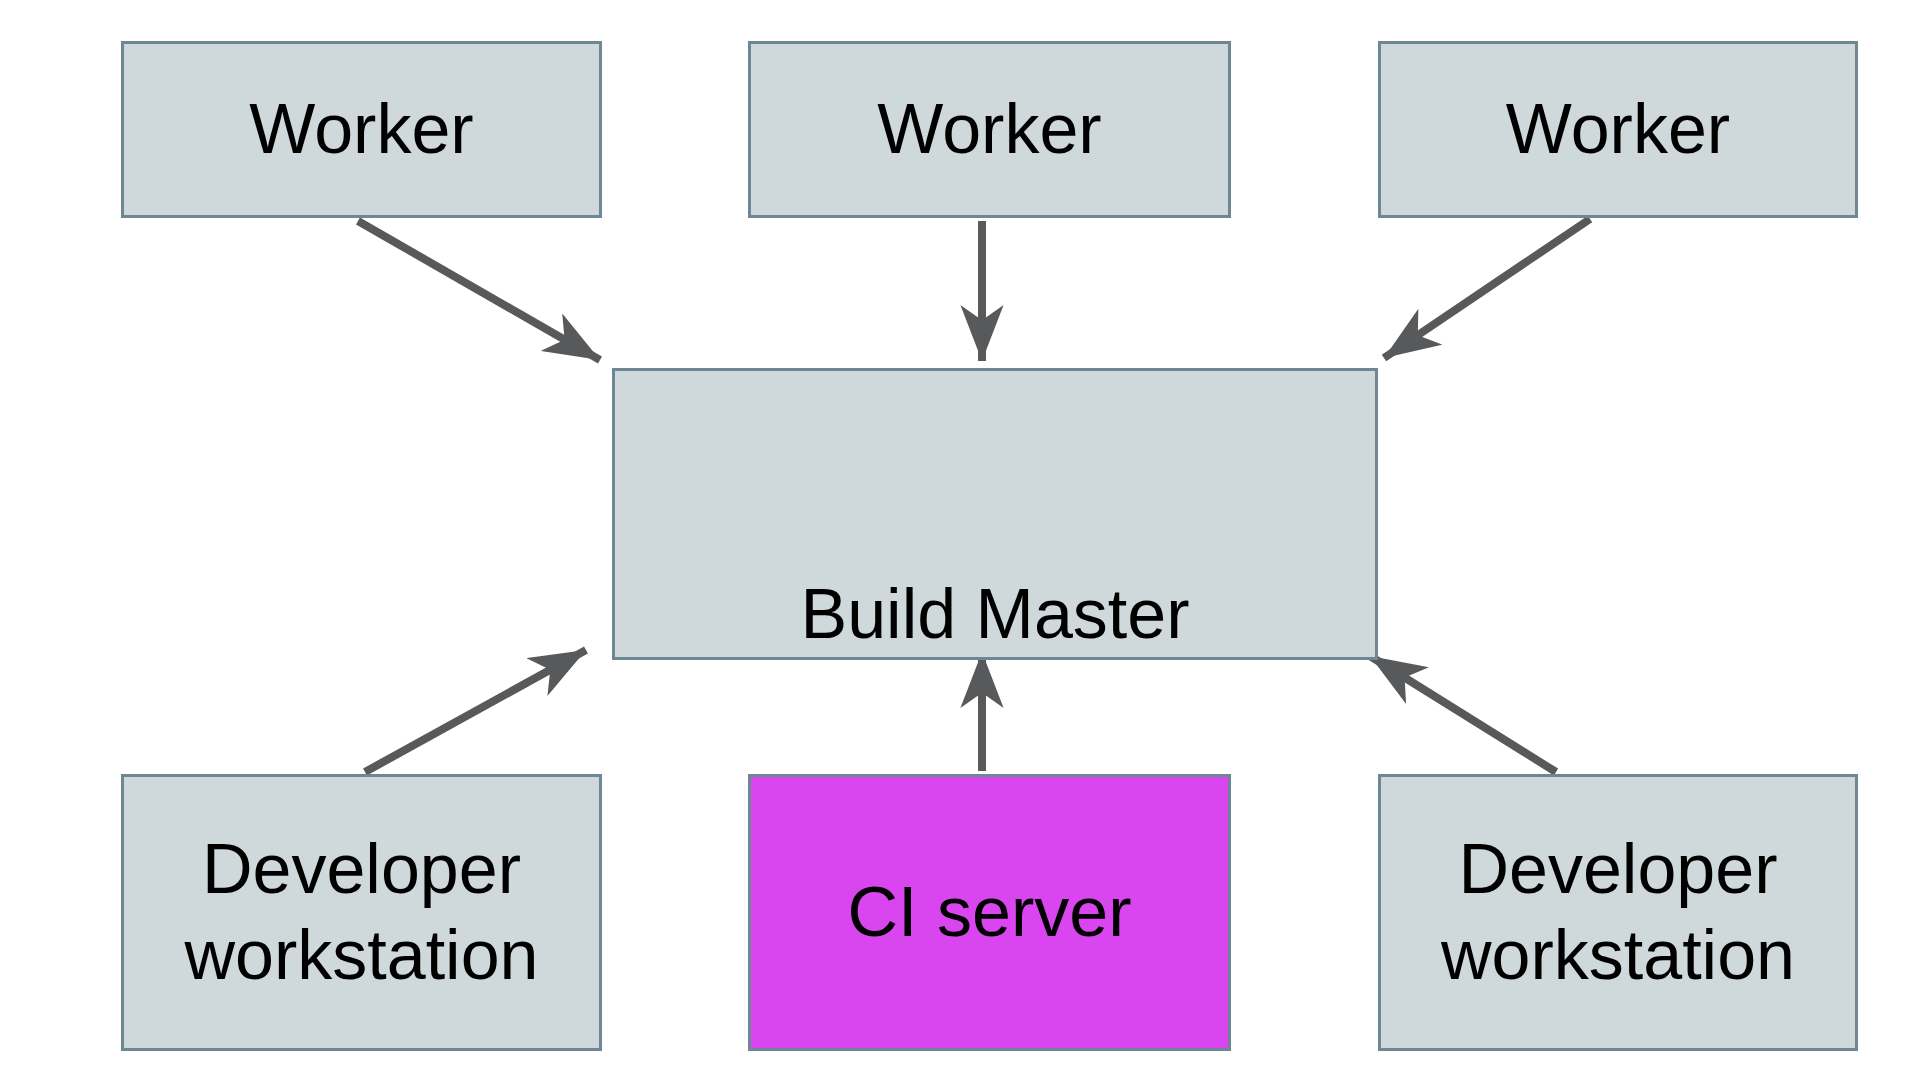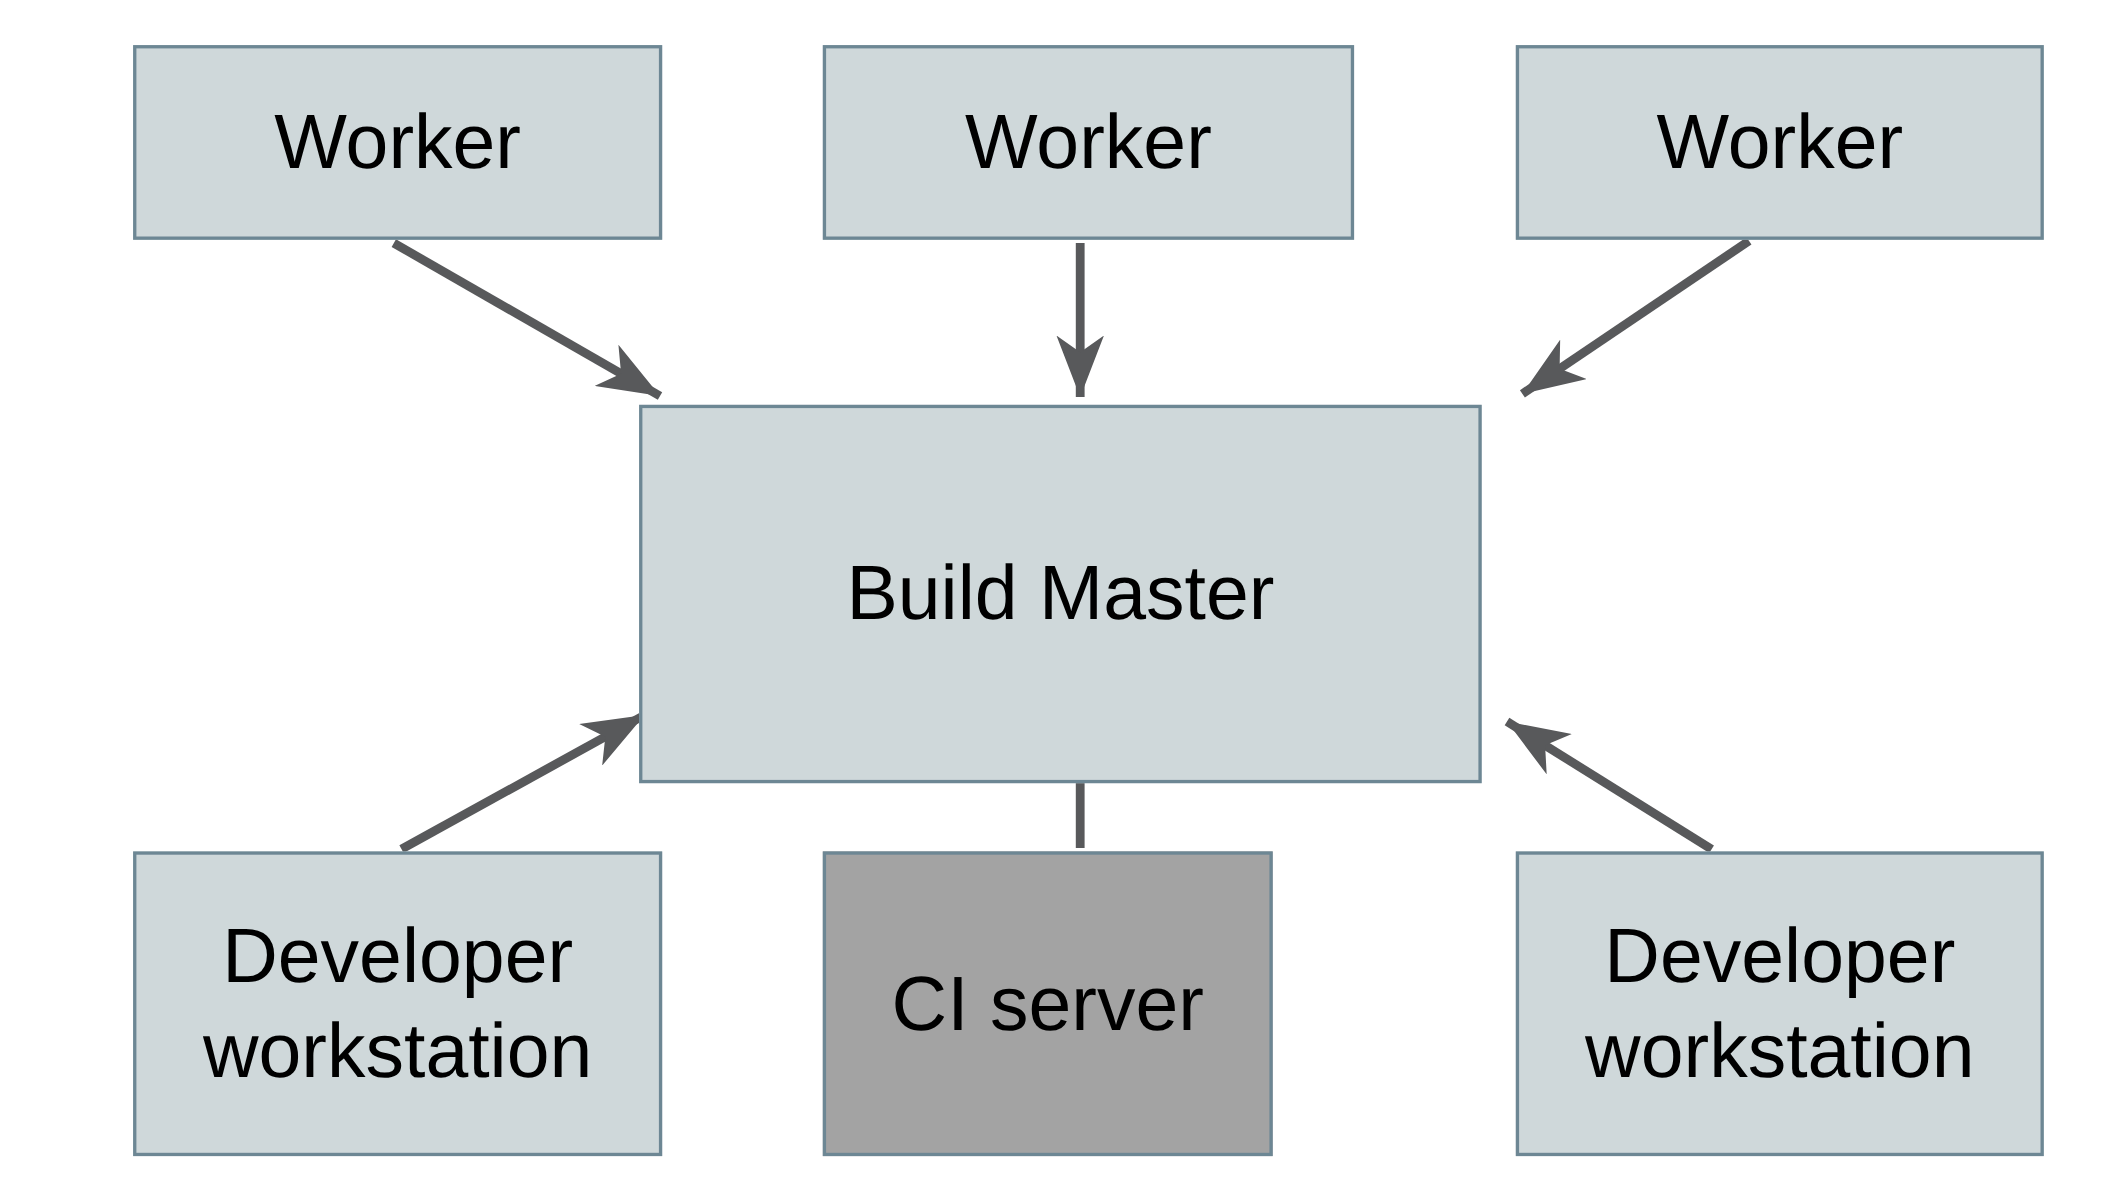--- a/index.html
+++ b/index.html
@@ -69,29 +69,29 @@
   </div>
 
   <div class="node" style="left: 748px; top: 41px; width: 483px; height: 177px; background: rgb(207, 216, 218); border-color: rgb(109, 135, 148);">
     <span class="label" style="color: rgb(0, 0, 0);">Worker</span>
   </div>
 
   <div class="node" style="left: 1378px; top: 41px; width: 480px; height: 177px; background: rgb(207, 216, 218); border-color: rgb(109, 135, 148);">
     <span class="label" style="color: rgb(0, 0, 0);">Worker</span>
   </div>
 
-  <div class="node" style="left: 581px; top: 368px; width: 766px; height: 344px; background: rgb(207, 216, 218); border-color: rgb(109, 135, 148);">
+  <div class="node" style="left: 612px; top: 368px; width: 766px; height: 292px; background: rgb(207, 216, 218); border-color: rgb(109, 135, 148); align-items: flex-end;">
     <span class="label" style="color: rgb(0, 0, 0);">Build Master</span>
   </div>
 
   <div class="node" style="left: 121px; top: 774px; width: 481px; height: 277px; background: rgb(207, 216, 218); border-color: rgb(109, 135, 148);">
     <span class="label" style="color: rgb(0, 0, 0);">Developer workstation</span>
   </div>
 
-  <div class="node" style="left: 748px; top: 774px; width: 409px; height: 277px; background: #a3a3a3; border-color: rgb(109, 135, 148);">
+  <div class="node" style="left: 748px; top: 774px; width: 483px; height: 277px; background: #d946ef; border-color: rgb(109, 135, 148);">
     <span class="label" style="color: rgb(0, 0, 0);">CI server</span>
   </div>
 
   <div class="node" style="left: 1378px; top: 774px; width: 480px; height: 277px; background: rgb(207, 216, 218); border-color: rgb(109, 135, 148);">
     <span class="label" style="color: rgb(0, 0, 0);">Developer workstation</span>
   </div>
 
 </div>
 
 </body></html>

